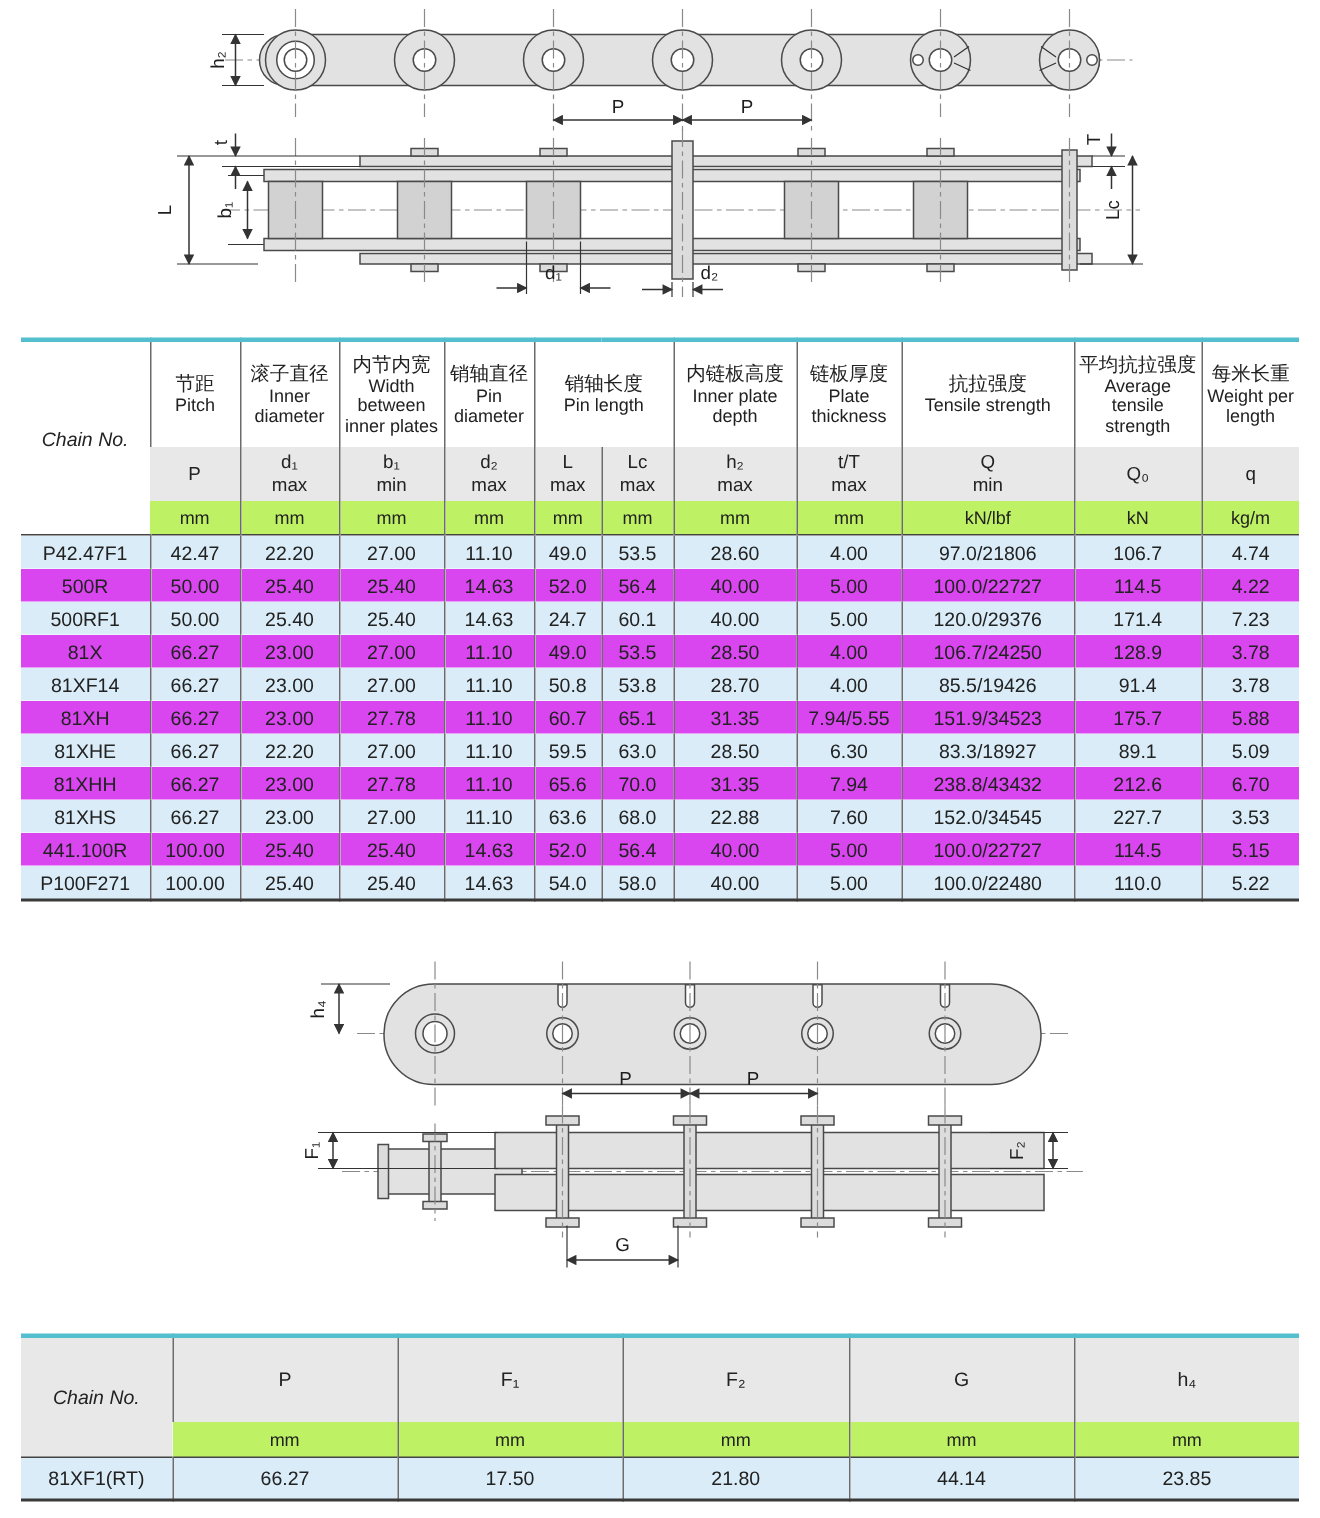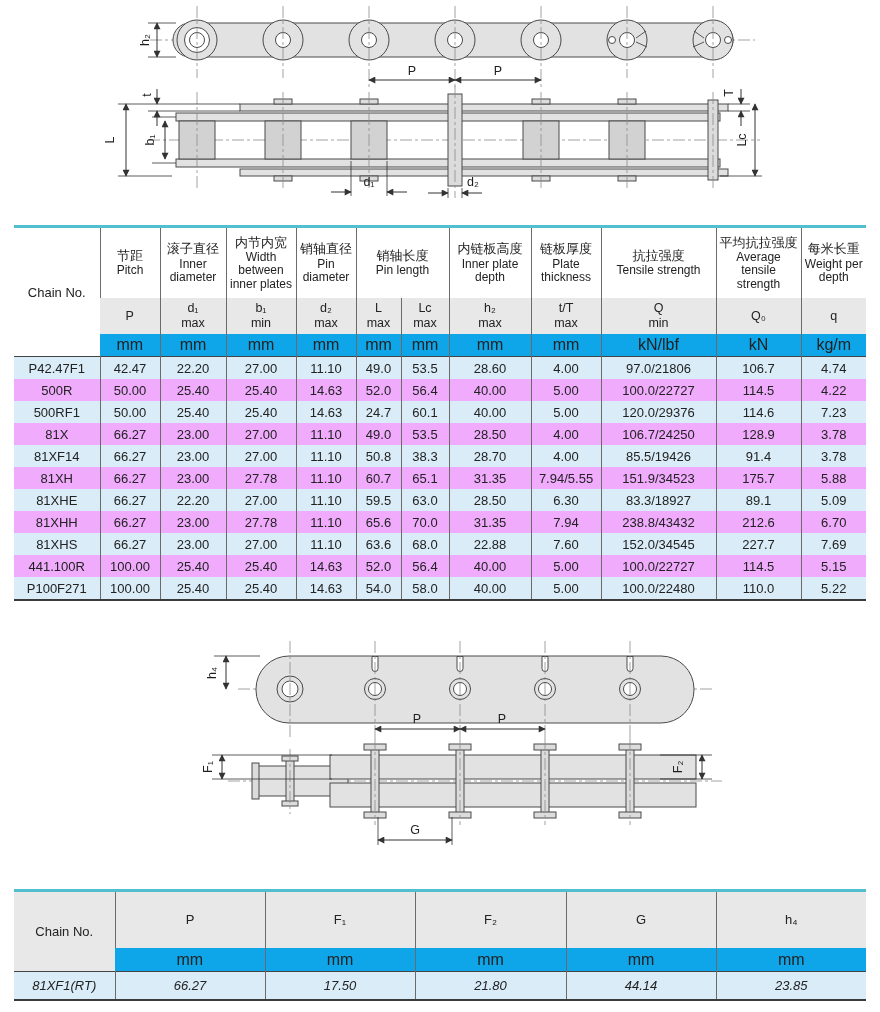--- a/index.html
+++ b/index.html
@@ -19,29 +19,29 @@
   .spec-table{margin-left:14px;width:852px;border-collapse:collapse;table-layout:fixed;
     border-top:3px solid #53bfce;border-bottom:2px solid #3a3a3a;}
   .spec-table th,.spec-table td{border-left:1px solid #6b6b6b;padding:0 2px;text-align:center;
     font-weight:normal;overflow:hidden;}
   .spec-table th:first-child,.spec-table td:first-child{border-left:none;}
   .spec-table thead{border-bottom:1px solid #444;}
   .grp-row th{height:70px;vertical-align:middle;background:#fff;}
   .grp-row .cn{font-size:13px;line-height:1.25;}
   .grp-row .en{font-size:12px;line-height:1.12;}
   .sym-row th{height:36px;background:#e8e8e8;font-size:12.5px;line-height:1.2;vertical-align:middle;}
-  .unit-row th{height:22px;font-size:16px;background:#0ea5e9;vertical-align:middle;}
-  .chain-th{background:#fff;font-size:13px;vertical-align:middle;}
+  .unit-row th{height:22px;font-size:12px;background:#bef264;vertical-align:middle;}
+  .chain-th{background:#fff;font-size:13px;vertical-align:middle;font-style:italic;}
   tbody td{height:22px;font-size:13px;vertical-align:middle;}
   tr.blue td{background:#d9ecf7;}
-  tr.white td{background:#f0abfc;text-align:center;}
+  tr.white td{background:#d946ef;text-align:center;}
   
   #t2 .sym-row th{height:56px;font-size:13px;}
   #t2 .unit-row th{height:23px;}
-  #t2 tbody td{height:27px;font-style:italic;}
+  #t2 tbody td{height:27px;}
 </style>
 </head>
 <body>
 
 <div class="page">
 
   <svg width="880" height="218" viewBox="0 0 880 218">
     <defs>
       <marker id="arr1" viewBox="0 0 10 10" refX="9" refY="5" markerWidth="9" markerHeight="7" orient="auto-start-reverse">
           <path d="M0,0 L10,5 L0,10 z" fill="#333"></path>
@@ -233,21 +233,21 @@
           <th colspan="1">
             <div class="cn">抗拉强度</div>
             <div class="en">Tensile strength</div>
           </th>
           <th colspan="1">
             <div class="cn">平均抗拉强度</div>
             <div class="en">Average tensile strength</div>
           </th>
           <th colspan="1">
             <div class="cn">每米长重</div>
-            <div class="en">Weight per depth</div>
+            <div class="en">Weight per length</div>
           </th>
         </tr>
         <tr class="sym-row">
           <th>
             <div>P</div>
           </th>
           <th>
             <div>d₁</div>
             <div>max</div>
           </th>
@@ -333,21 +333,21 @@
           <td>500RF1</td>
           <td>50.00</td>
           <td>25.40</td>
           <td>25.40</td>
           <td>14.63</td>
           <td>24.7</td>
           <td>60.1</td>
           <td>40.00</td>
           <td>5.00</td>
           <td>120.0/29376</td>
-          <td>114.6</td>
+          <td>171.4</td>
           <td>7.23</td>
         </tr>
         <tr class="white">
           <td>81X</td>
           <td>66.27</td>
           <td>23.00</td>
           <td>27.00</td>
           <td>11.10</td>
           <td>49.0</td>
           <td>53.5</td>
@@ -357,21 +357,21 @@
           <td>128.9</td>
           <td>3.78</td>
         </tr>
         <tr class="blue">
           <td>81XF14</td>
           <td>66.27</td>
           <td>23.00</td>
           <td>27.00</td>
           <td>11.10</td>
           <td>50.8</td>
-          <td>38.3</td>
+          <td>53.8</td>
           <td>28.70</td>
           <td>4.00</td>
           <td>85.5/19426</td>
           <td>91.4</td>
           <td>3.78</td>
         </tr>
         <tr class="white">
           <td>81XH</td>
           <td>66.27</td>
           <td>23.00</td>
@@ -418,21 +418,21 @@
           <td>66.27</td>
           <td>23.00</td>
           <td>27.00</td>
           <td>11.10</td>
           <td>63.6</td>
           <td>68.0</td>
           <td>22.88</td>
           <td>7.60</td>
           <td>152.0/34545</td>
           <td>227.7</td>
-          <td>7.69</td>
+          <td>3.53</td>
         </tr>
         <tr class="white">
           <td>441.100R</td>
           <td>100.00</td>
           <td>25.40</td>
           <td>25.40</td>
           <td>14.63</td>
           <td>52.0</td>
           <td>56.4</td>
           <td>40.00</td>

